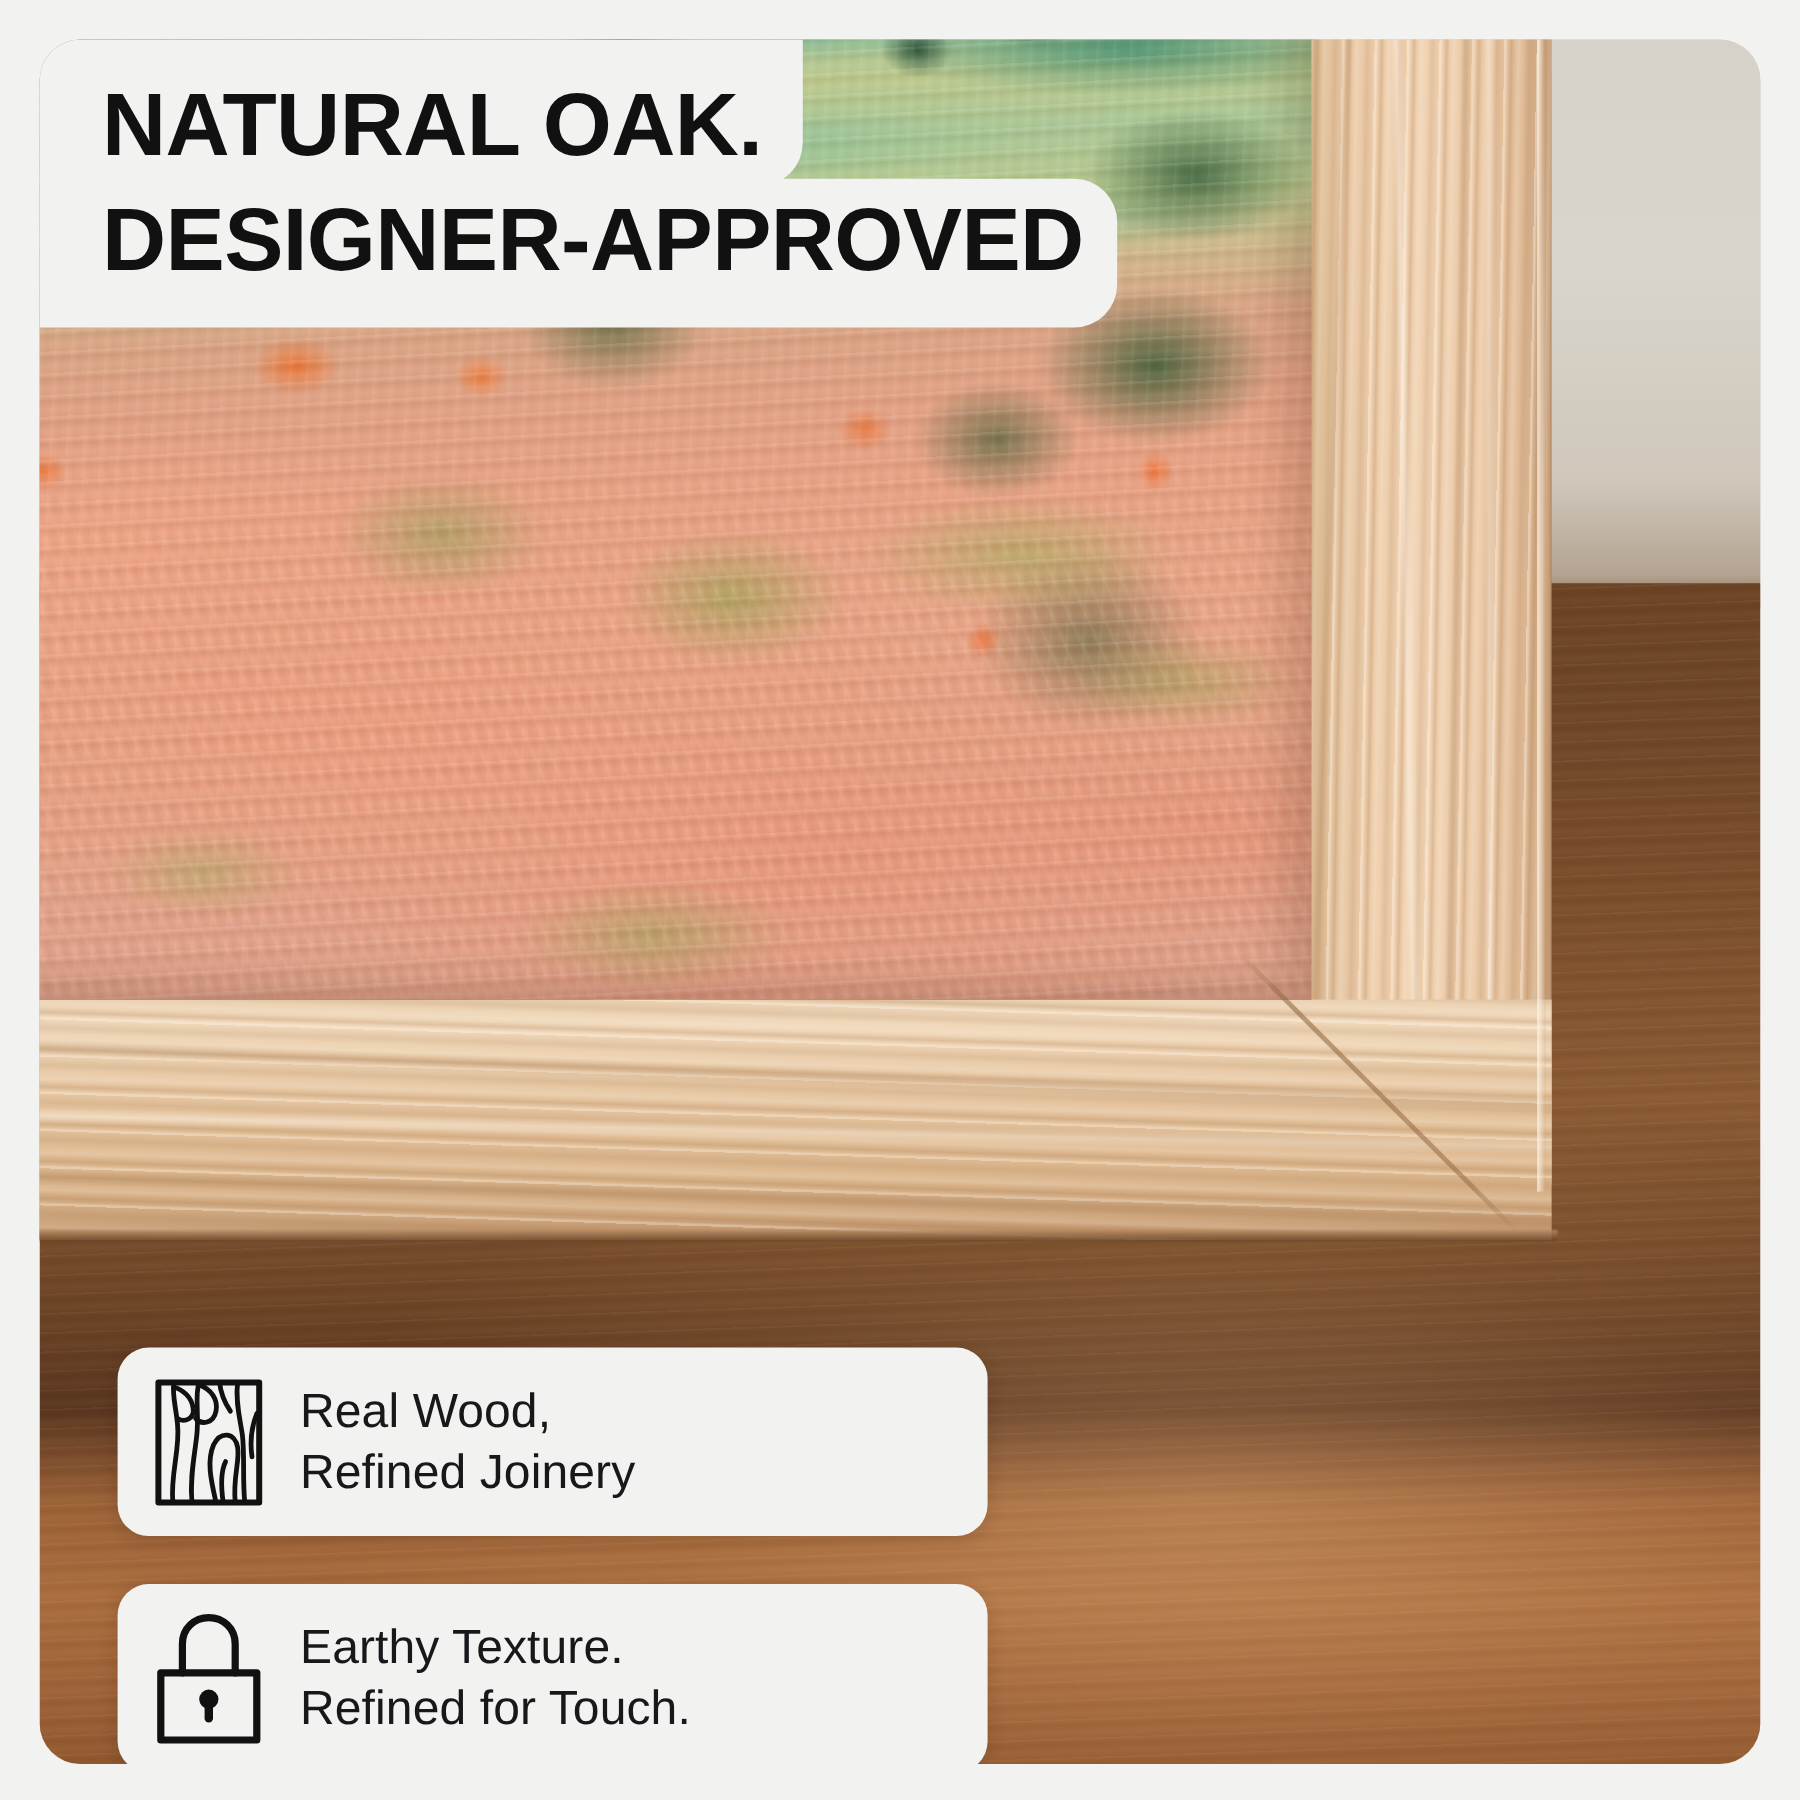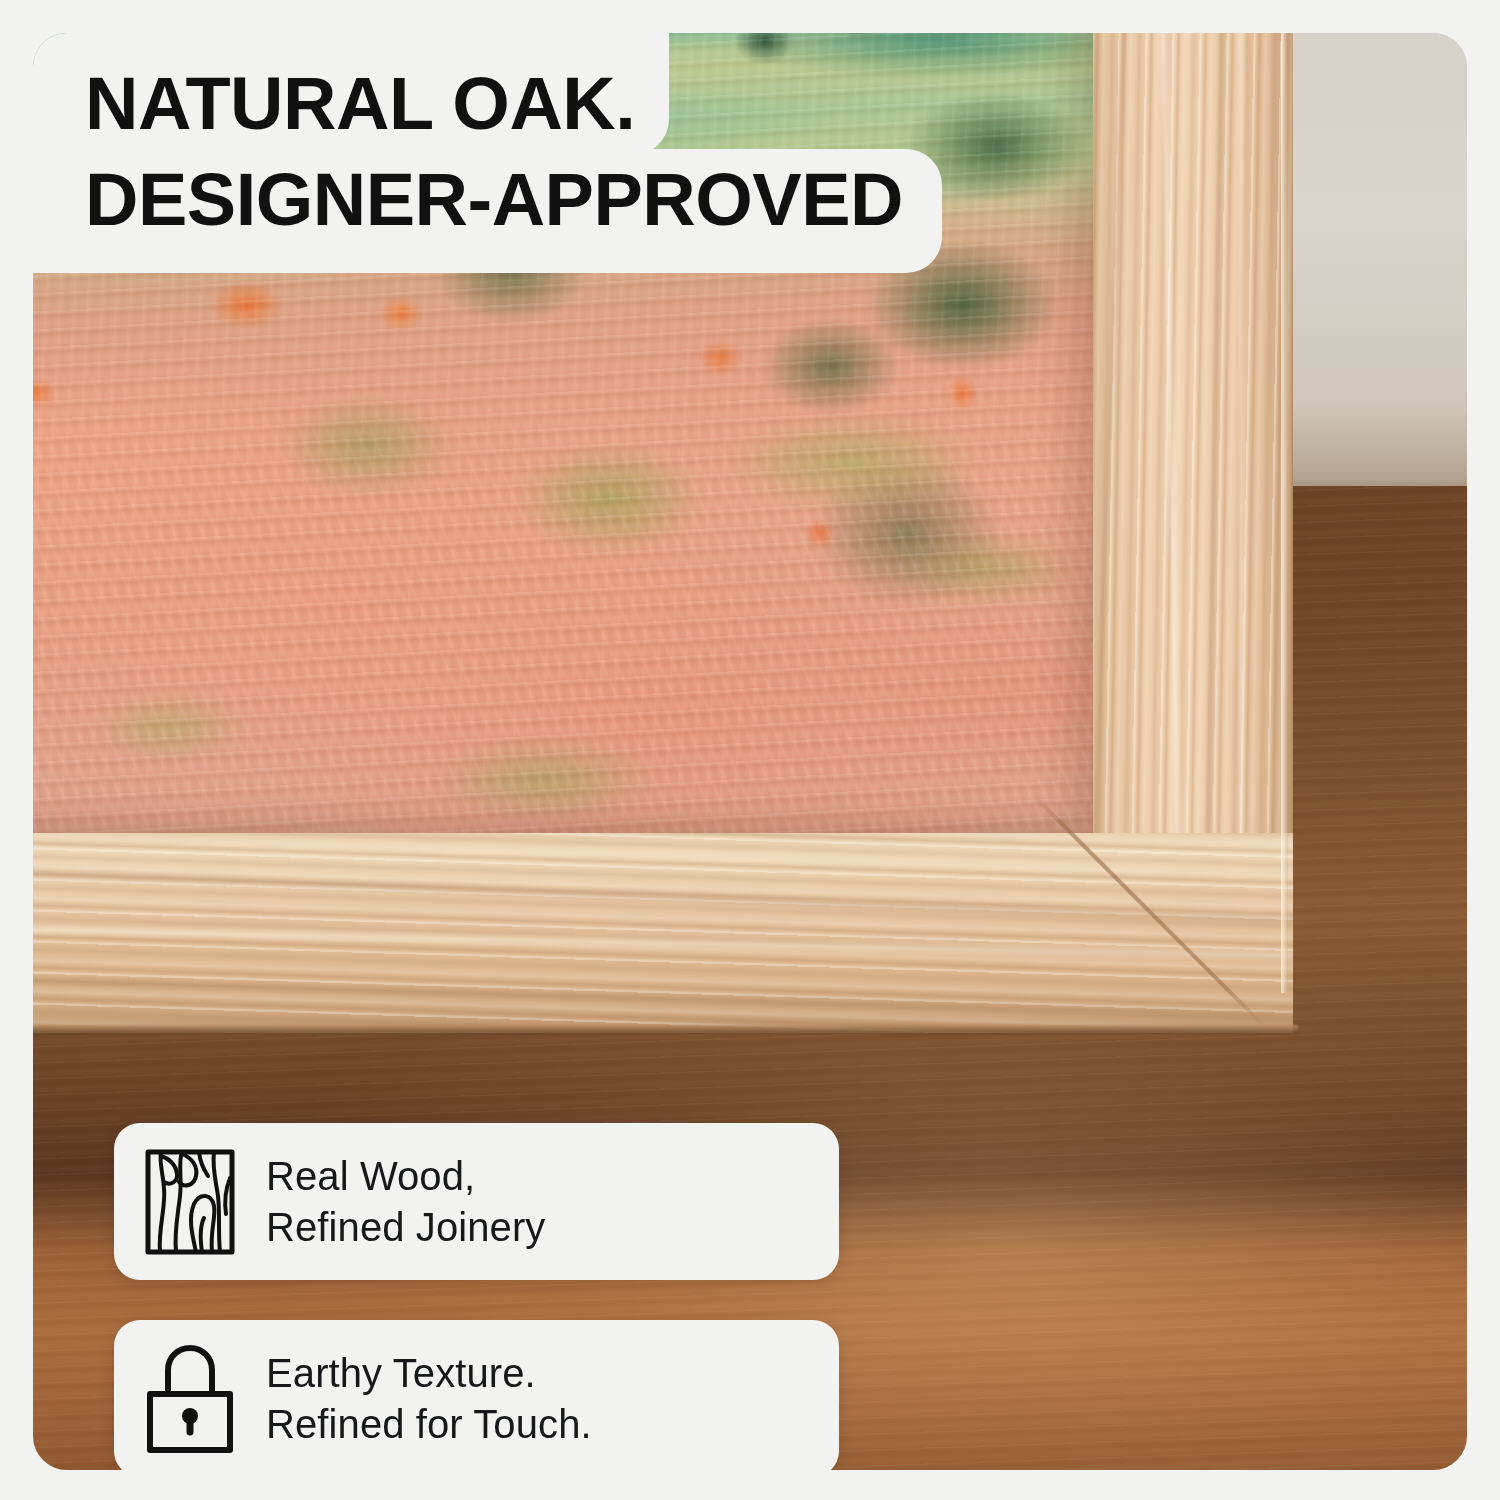--- a/index.html
+++ b/index.html
@@ -360,30 +360,30 @@
     white-space: nowrap;
     width: max-content;
     text-align: center;
   }
   .headline-line.l1 {
     padding: 34px 34px 14px 52px;
     border-bottom-right-radius: 36px;
     border-top-right-radius: 0;
   }
   .headline-line.l2 {
-    padding: 14px 39px 36px 52px;
+    padding: 14px 28px 36px 52px;
     border-bottom-right-radius: 36px;
     border-top-right-radius: 36px;
     margin-top: -6px;
   }
 
   
   #badges {
     position: absolute;
-    left: 81px;
+    left: 65px;
     top: 1090px;
     z-index: 30;
     display: flex;
     flex-direction: column;
     gap: 40px;
   }
   .badge {
     width: 725px;
     height: 157px;
     background: #f2f2f1;

